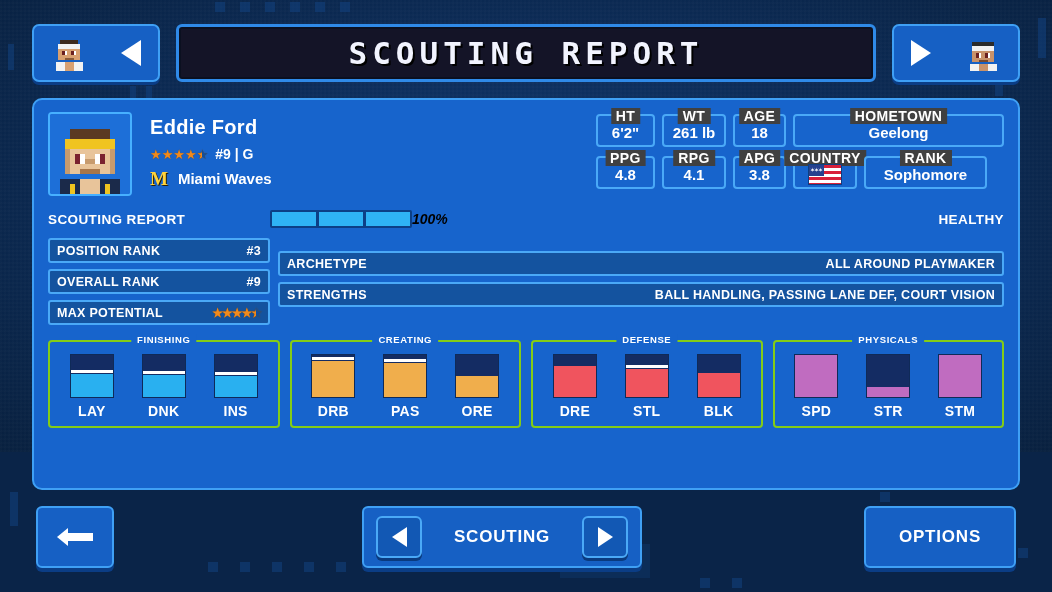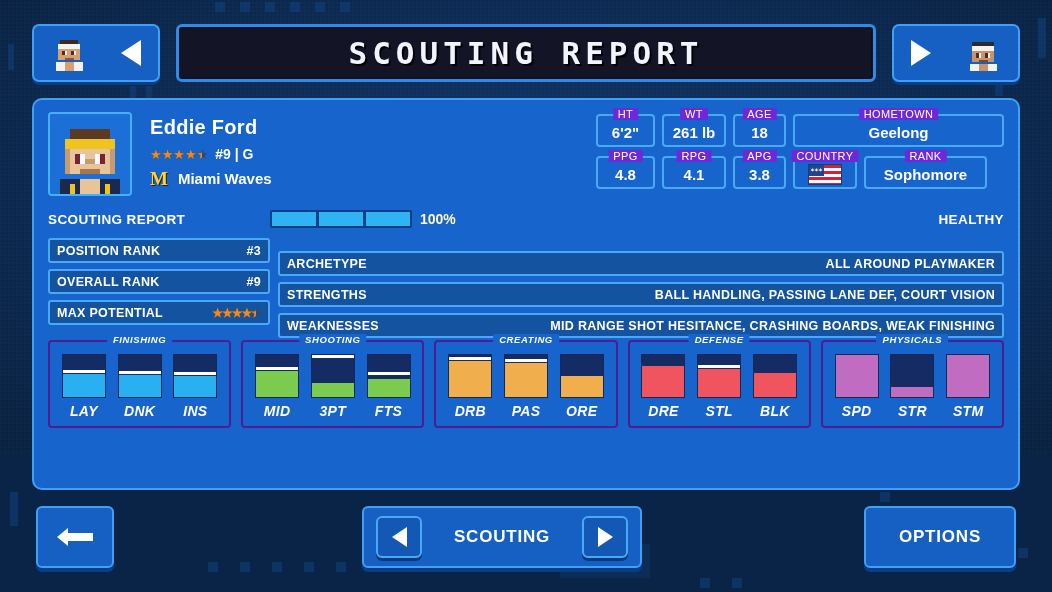--- a/index.html
+++ b/index.html
@@ -76,60 +76,60 @@
 
   
   .statgrid { position:absolute; right:0; top:2px; width:408px; }
   .statrow { display:flex; gap:7px; margin-bottom:9px; }
   .sbox {
     position:relative; height:33px; border:2px solid #4aa9f7; border-radius:4px;
     display:flex; align-items:center; justify-content:center; background:#1764cc;
   }
   .sbox .cap {
     position:absolute; top:-8px; left:50%; transform:translateX(-50%);
-    background:#6d28d9; padding:0 5px; font-size:11px; font-weight:400;
+    background:#404040; padding:0 5px; font-size:14px; font-weight:700;
     color:#ffffff; letter-spacing:.4px; white-space:nowrap;
   }
   .sbox .val { font-size:15px; font-weight:700; color:#ffffff; padding-top:4px; }
   .w-ht { width:59px; } .w-wt { width:64px; } .w-age { width:53px; }
   .w-home { flex:1; } .w-ppg { width:59px; } .w-rpg { width:64px; }
   .w-apg { width:53px; } .w-country { width:64px; } .w-class { width:123px; }
   .flag { width:34px; height:21px; margin-top:4px; position:relative; overflow:hidden;
     background:repeating-linear-gradient(180deg,#d8203a 0 3px,#ffffff 3px 6px); border:1px solid #0d3f82;}
   .flag .canton { position:absolute; left:0; top:0; width:15px; height:11px; background:#26418f; }
   .flag .canton::after { content:"\2736\2736\2736"; position:absolute; left:1px; top:0px;
     font-size:6px; color:#fff; letter-spacing:-1px; line-height:10px; }
 
   
   .report { position:absolute; left:14px; top:106px; right:14px; }
   .rtop { display:flex; align-items:center; height:26px; margin-bottom:6px; }
   .rtop .lbl { font-size:13.5px; font-weight:700; color:#ffffff; letter-spacing:.4px; width:222px; }
   .segbar { display:flex; gap:3px; background:#0c3f86; padding:2px; border-radius:2px; }
   .seg { width:44px; height:14px; background:#123e7c; }
   .seg.on { background:#2fb3f5; }
-  .pct { font-size:14px; font-weight:700; color:#fef9c3; margin-left:8px; }
+  .pct { font-size:14px; font-weight:700; color:#000000; margin-left:0;font-style:italic; }
   .health { margin-left:auto; font-size:13.5px; font-weight:700; color:#ffffff; letter-spacing:.4px; }
 
   .rcols { display:flex; gap:8px; }
   .lcol { width:222px; }
   .rcol { flex:1;margin-top:13px; }
   .rrow {
     height:25px; margin-bottom:6px; border:2px solid #4aa9f7; border-radius:3px;
     background:#14539f; display:flex; align-items:center; padding:0 7px;
   }
   .rrow .k { font-size:12.5px; font-weight:700; color:#ffffff; letter-spacing:.3px; }
   .rrow .v { margin-left:auto; font-size:12.5px; font-weight:700; color:#ffffff; letter-spacing:.3px; }
   .rrow .v .stars { gap:0px; }
   .rrow .v .star { font-size:12px; }
 
   
   .groups { position:absolute; left:14px; top:240px; right:14px; display:flex; gap:10px; }
   .group {
-    position:relative; border:2px solid #4c1d95; border-radius:4px;
-    padding:12px 6px 7px; flex:1; background:#1764cc;font-style:italic;
+    position:relative; border:2px solid #84cc16; border-radius:4px;
+    padding:12px 6px 7px; flex:1; background:#1764cc;
   }
   .group .gcap {
     position:absolute; top:-8px; left:50%; transform:translateX(-50%);
     background:#1764cc; padding:0 6px; font-size:9.5px; font-weight:700;
     color:#ffffff; letter-spacing:.6px; white-space:nowrap;
   }
   .attrs { display:flex; justify-content:space-around; }
   .attr { display:flex; flex-direction:column; align-items:center; width:52px; }
   .meter {
     position:relative; width:44px; height:44px; background:#142c63;
@@ -372,24 +372,20 @@
 
         <div class="rcol">
           <div class="rrow">
             <span class="k">ARCHETYPE</span>
             <span class="v">ALL AROUND PLAYMAKER</span>
           </div>
           <div class="rrow">
             <span class="k">STRENGTHS</span>
             <span class="v">BALL HANDLING, PASSING LANE DEF, COURT VISION</span>
           </div>
-          <div class="rrow">
-            <span class="k">WEAKNESSES</span>
-            <span class="v">MID RANGE SHOT HESITANCE, CRASHING BOARDS, WEAK FINISHING</span>
-          </div>
         </div>
       </div>
     </div>
 
     <div class="groups" id="groups">
         <div class="group">
           <span class="gcap">FINISHING</span>
           <div class="attrs">
             <div class="attr">
               <div class="meter">
@@ -404,46 +400,20 @@
                 <div class="tick" style="bottom: 54%;"></div>
               </div>
               <div class="alabel">DNK</div>
             </div>
             <div class="attr">
               <div class="meter">
                 <div class="fill" style="height: 50%; background: rgb(41, 176, 240);"></div>
                 <div class="tick" style="bottom: 52%;"></div>
               </div>
               <div class="alabel">INS</div>
-            </div>
-          </div>
-        </div>
-        <div class="group">
-          <span class="gcap">SHOOTING</span>
-          <div class="attrs">
-            <div class="attr">
-              <div class="meter">
-                <div class="fill" style="height: 62%; background: rgb(123, 203, 78);"></div>
-                <div class="tick" style="bottom: 64%;"></div>
-              </div>
-              <div class="alabel">MID</div>
-            </div>
-            <div class="attr">
-              <div class="meter">
-                <div class="fill" style="height: 34%; background: rgb(123, 203, 78);"></div>
-                <div class="tick" style="bottom: 93%;"></div>
-              </div>
-              <div class="alabel">3PT</div>
-            </div>
-            <div class="attr">
-              <div class="meter">
-                <div class="fill" style="height: 43%; background: rgb(123, 203, 78);"></div>
-                <div class="tick" style="bottom: 52%;"></div>
-              </div>
-              <div class="alabel">FTS</div>
             </div>
           </div>
         </div>
         <div class="group">
           <span class="gcap">CREATING</span>
           <div class="attrs">
             <div class="attr">
               <div class="meter">
                 <div class="fill" style="height: 86%; background: rgb(240, 174, 76);"></div>
                 <div class="tick" style="bottom: 88%;"></div>

